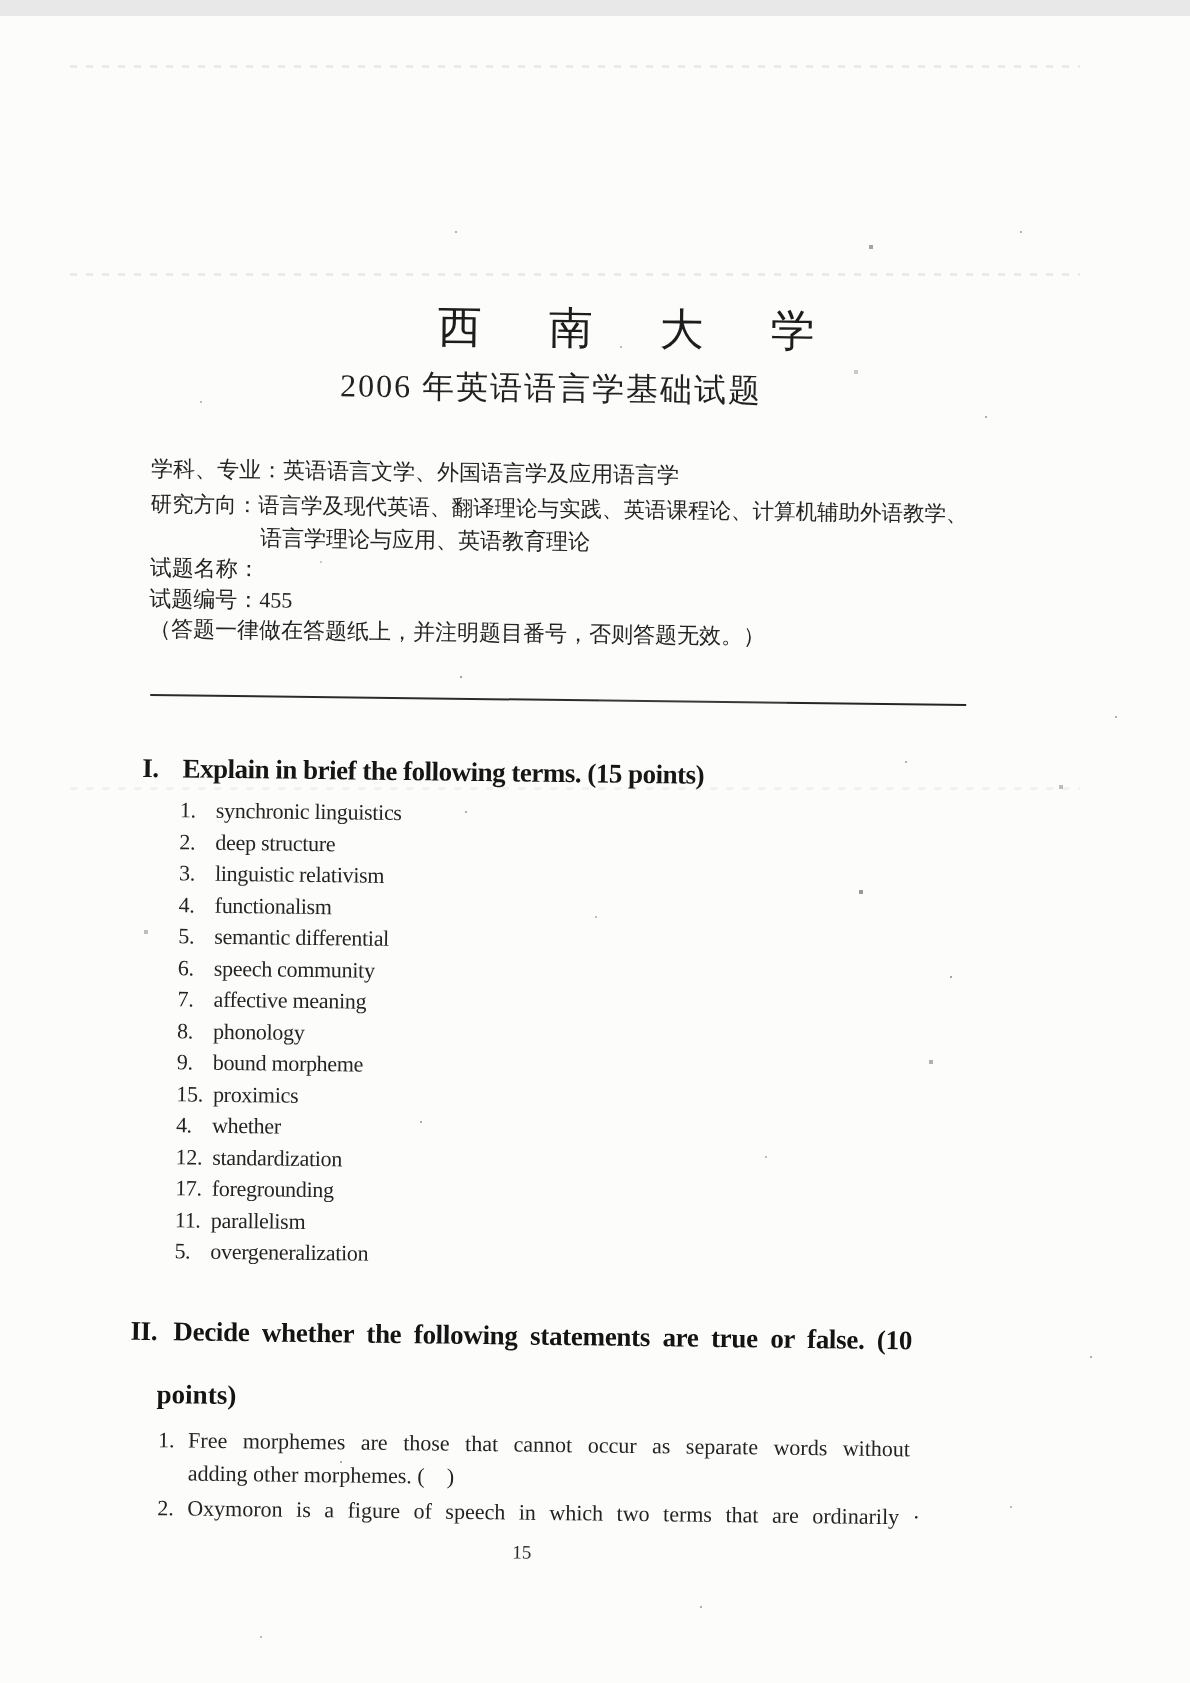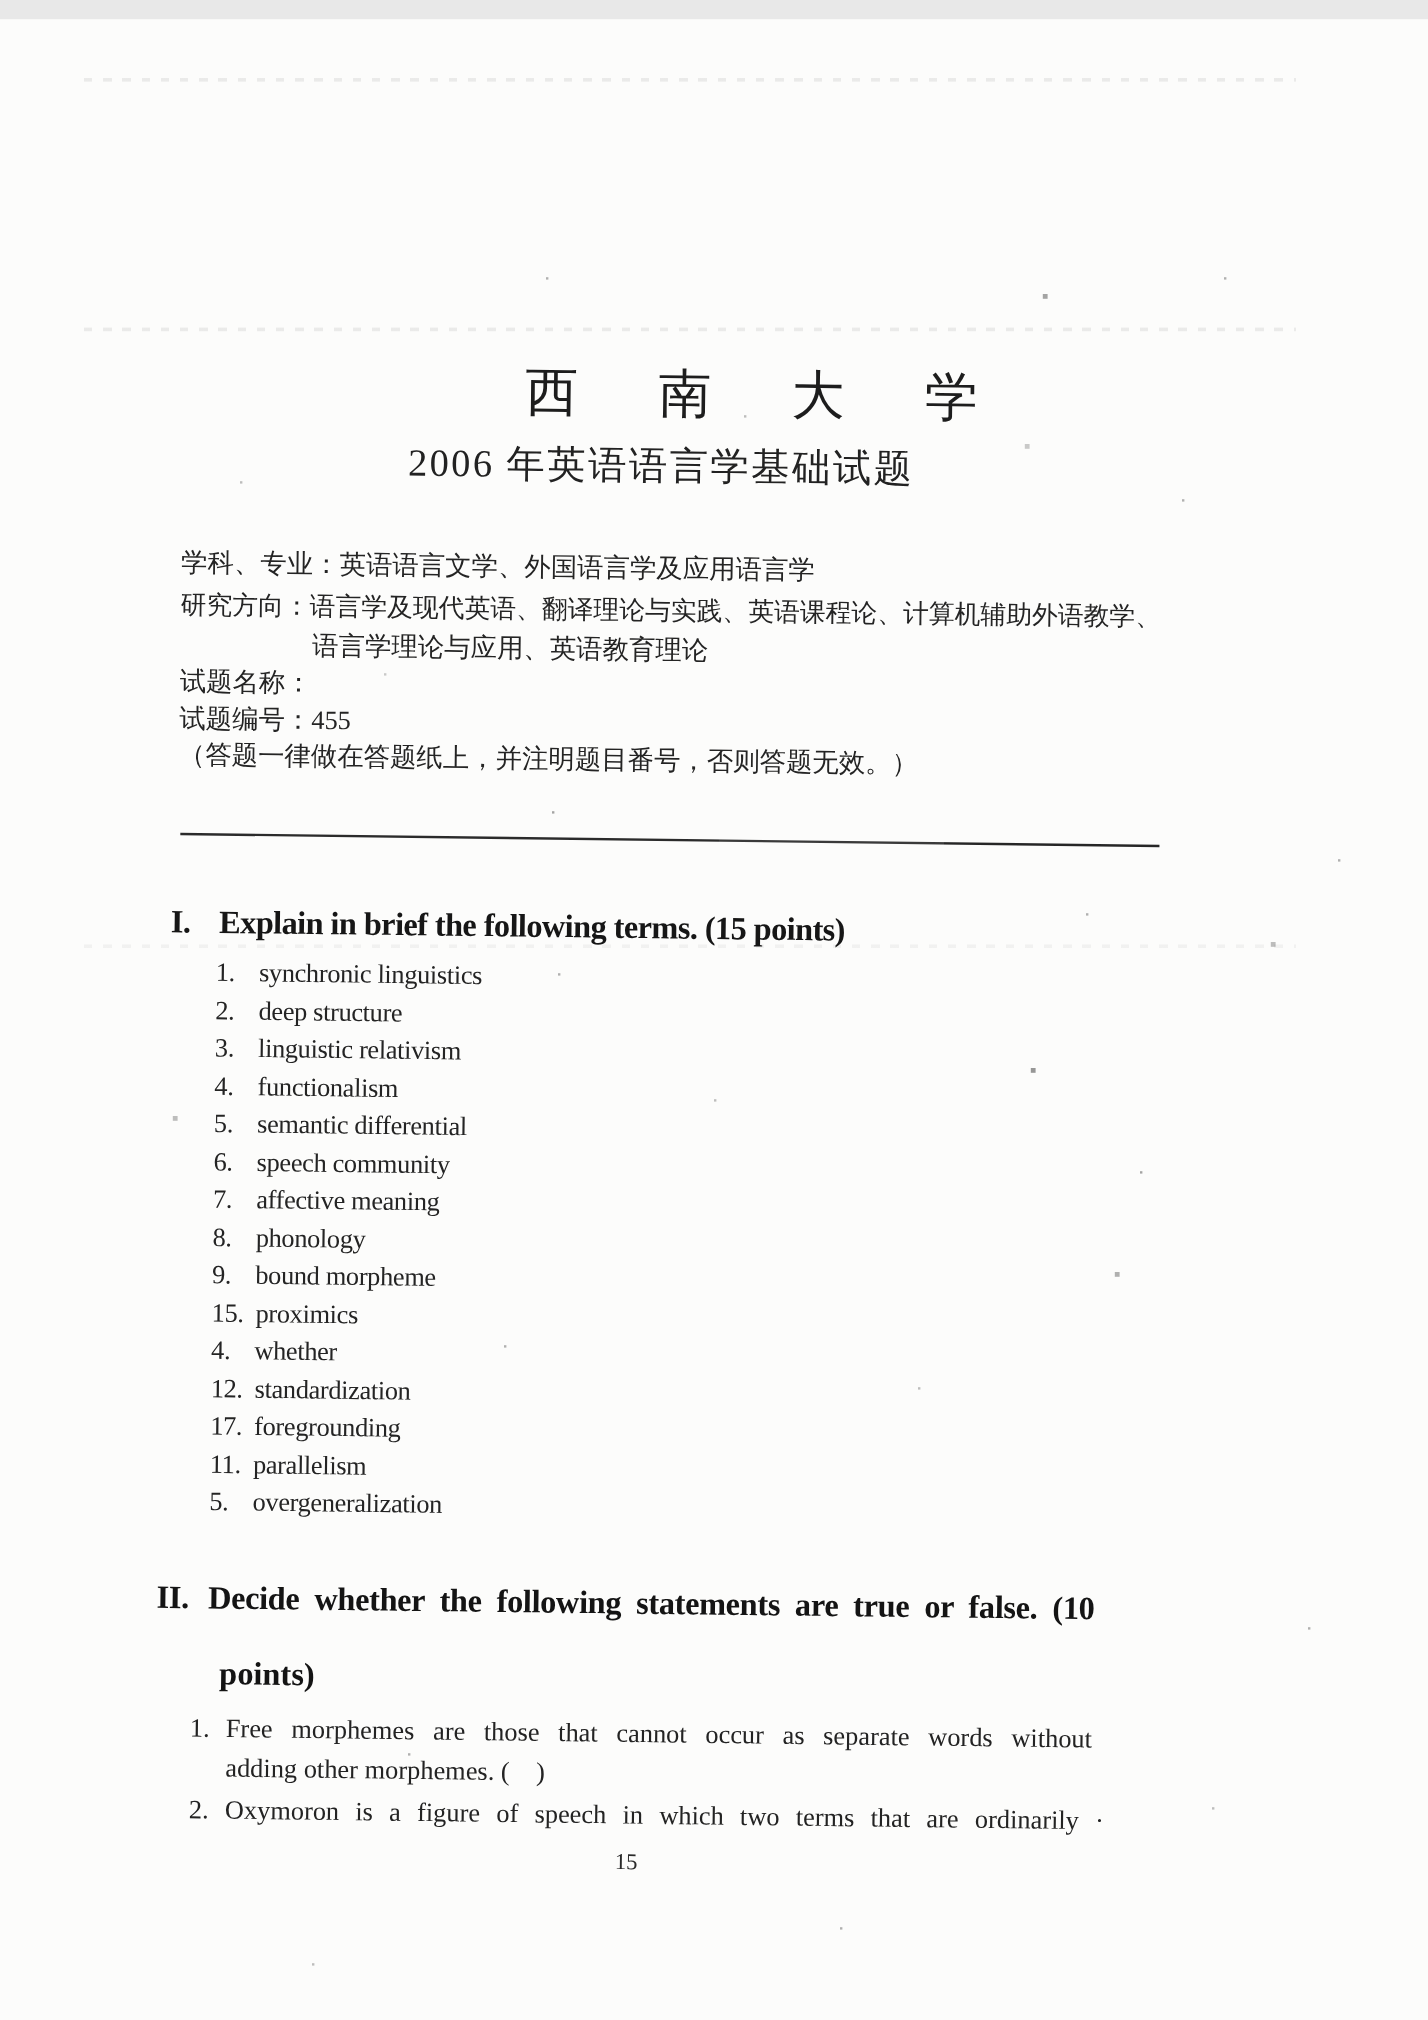--- a/index.html
+++ b/index.html
@@ -56,21 +56,21 @@
               font-size:22px; letter-spacing:-0.3px; color:#242424; white-space:nowrap; }
   .term-num { display:inline-block; min-width:26px; margin-right:10px; }
 
   
   .sec2-head-row {
     left:138px; top:1300px;
     font-weight:bold; font-size:27px; letter-spacing:-0.3px; color:#141414;
     display:flex; gap:16px; word-spacing:6px;
   }
   .sec2-head2 {
-    left:191px; top:1363px;
+    left:165px; top:1363px;
     font-weight:bold; font-size:27px; color:#141414;
   }
   .tf-item { display:flex; font-size:22px; color:#232323; }
   .tf-num { min-width:30px; }
   .tf1 { left:167px; top:1411px; }
   .tf1 .l1 { word-spacing:10px; white-space:nowrap; }
   .tf1 .l2 { white-space:pre; margin-top:7px; }
   .tf2 { left:167px; top:1479px; }
   .tf2 .l1 { word-spacing:8px; white-space:nowrap; }
 

